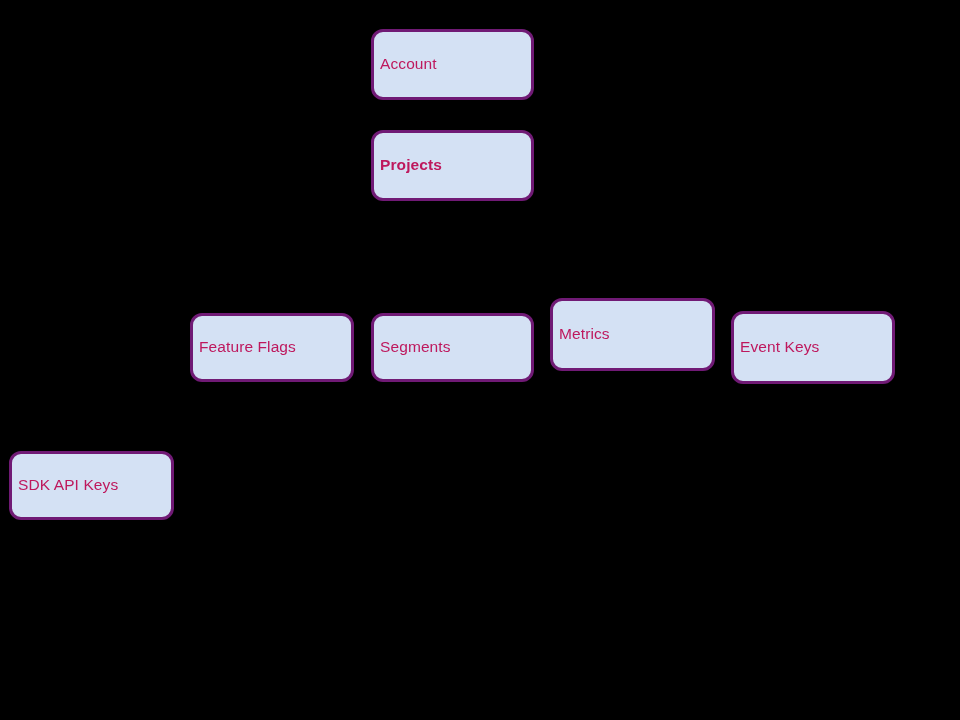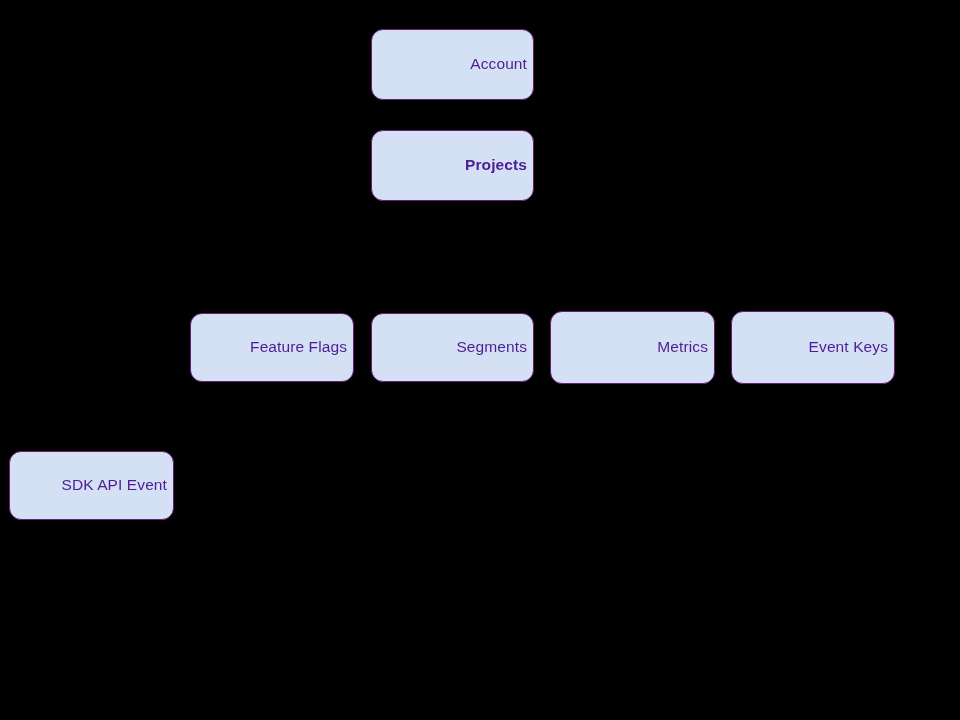--- a/index.html
+++ b/index.html
@@ -25,26 +25,26 @@
     left: 0;
     top: 0;
     width: 960px;
     height: 720px;
     pointer-events: none;
   }
   .node {
     position: absolute;
     box-sizing: border-box;
     background: #d4e1f4;
-    border: 1px solid #701a75;
+    border: 3px solid #701a75;
     border-radius: 12px;
     display: flex;
     align-items: center;
-    justify-content: flex-end;
-    color: #4c1d95;
+    justify-content: flex-start;
+    color: #be185d;
     font-family: "Liberation Sans", sans-serif;
     font-size: 15.5px;
     font-weight: 400;
     line-height: 1.2;
     letter-spacing: 0.1px;
     text-align: center;
     white-space: nowrap;
     box-shadow: 0 1px 1px rgba(0,0,0,0.55);
   }
   .node-label {
@@ -69,25 +69,25 @@
 
 
   <div class="node" style="left:371px; top:313px; width:163px; height:69px;">
     <span class="node-label">Segments</span>
   </div>
 
   <div class="node" style="left:190px; top:313px; width:164px; height:69px;">
     <span class="node-label">Feature Flags</span>
   </div>
 
-  <div class="node" style="left:550px; top:311px; width:165px; height:73px;">
+  <div class="node" style="left:550px; top:298px; width:165px; height:73px;">
     <span class="node-label">Metrics</span>
   </div>
 
   <div class="node" style="left:731px; top:311px; width:164px; height:73px;">
     <span class="node-label">Event Keys</span>
   </div>
 
   <div class="node" style="left:9px; top:451px; width:165px; height:69px;">
-    <span class="node-label">SDK API Event</span>
+    <span class="node-label">SDK API Keys</span>
   </div>
 
 </div>
 
 </body></html>

